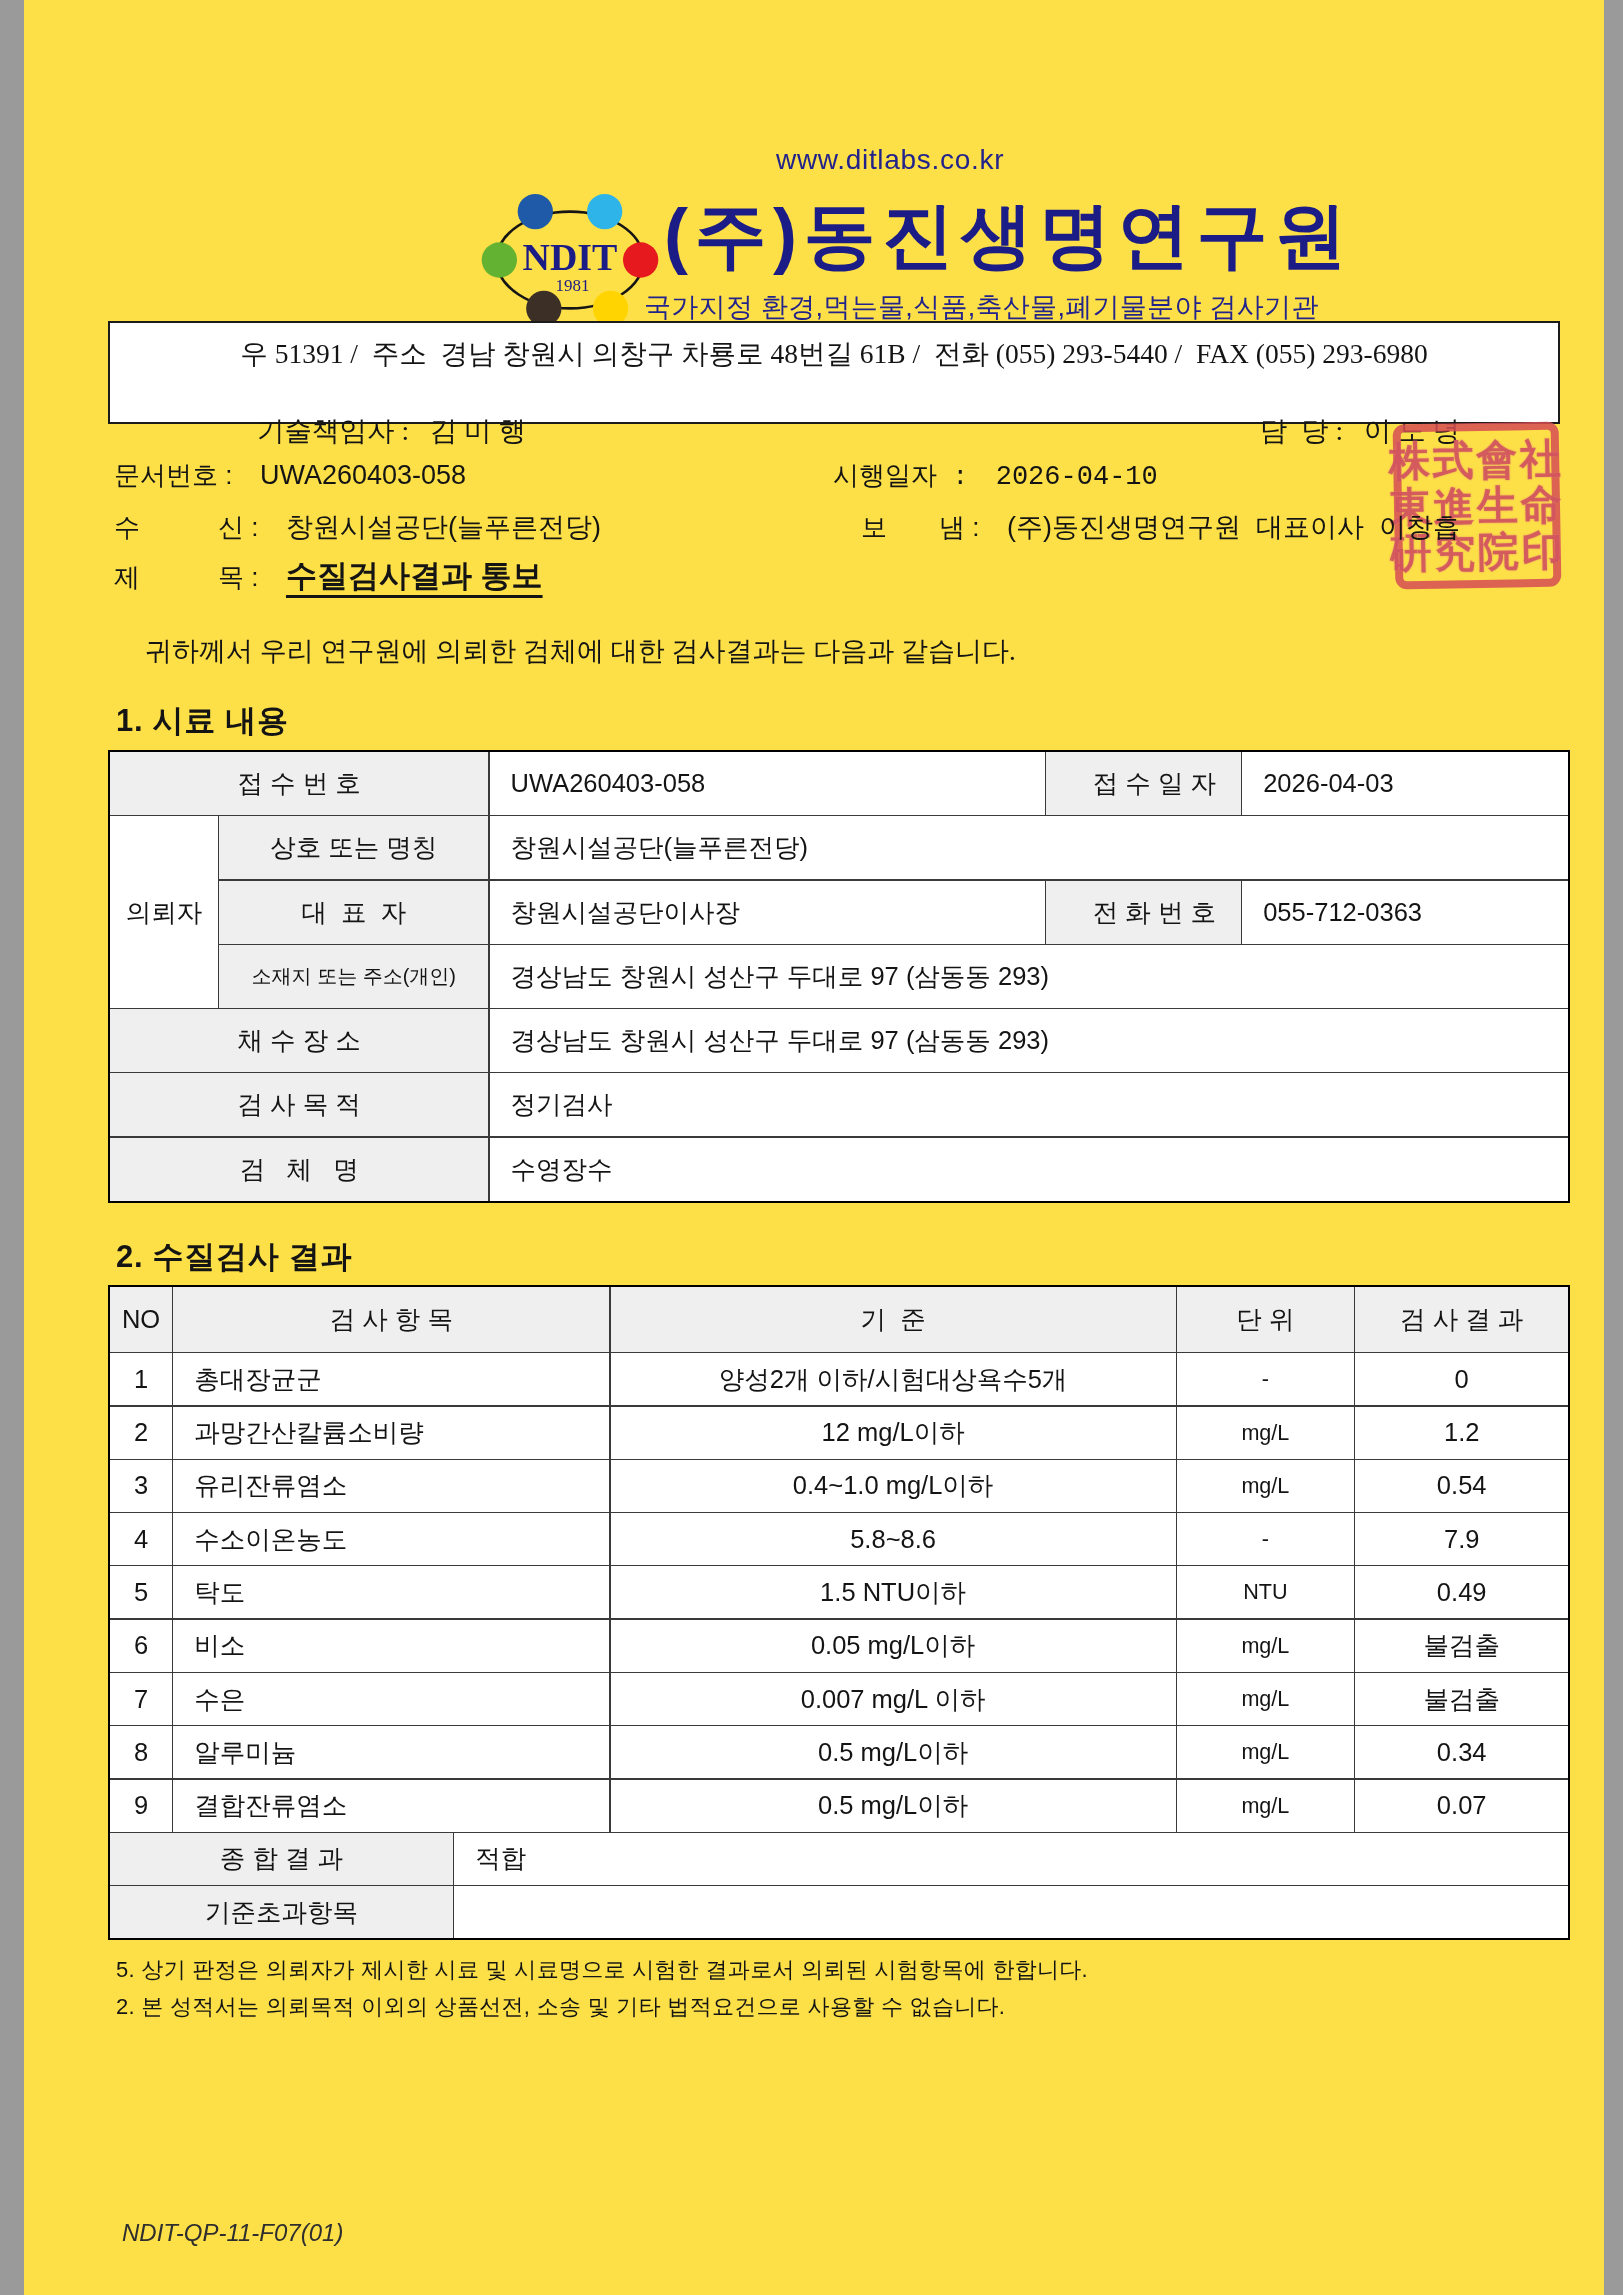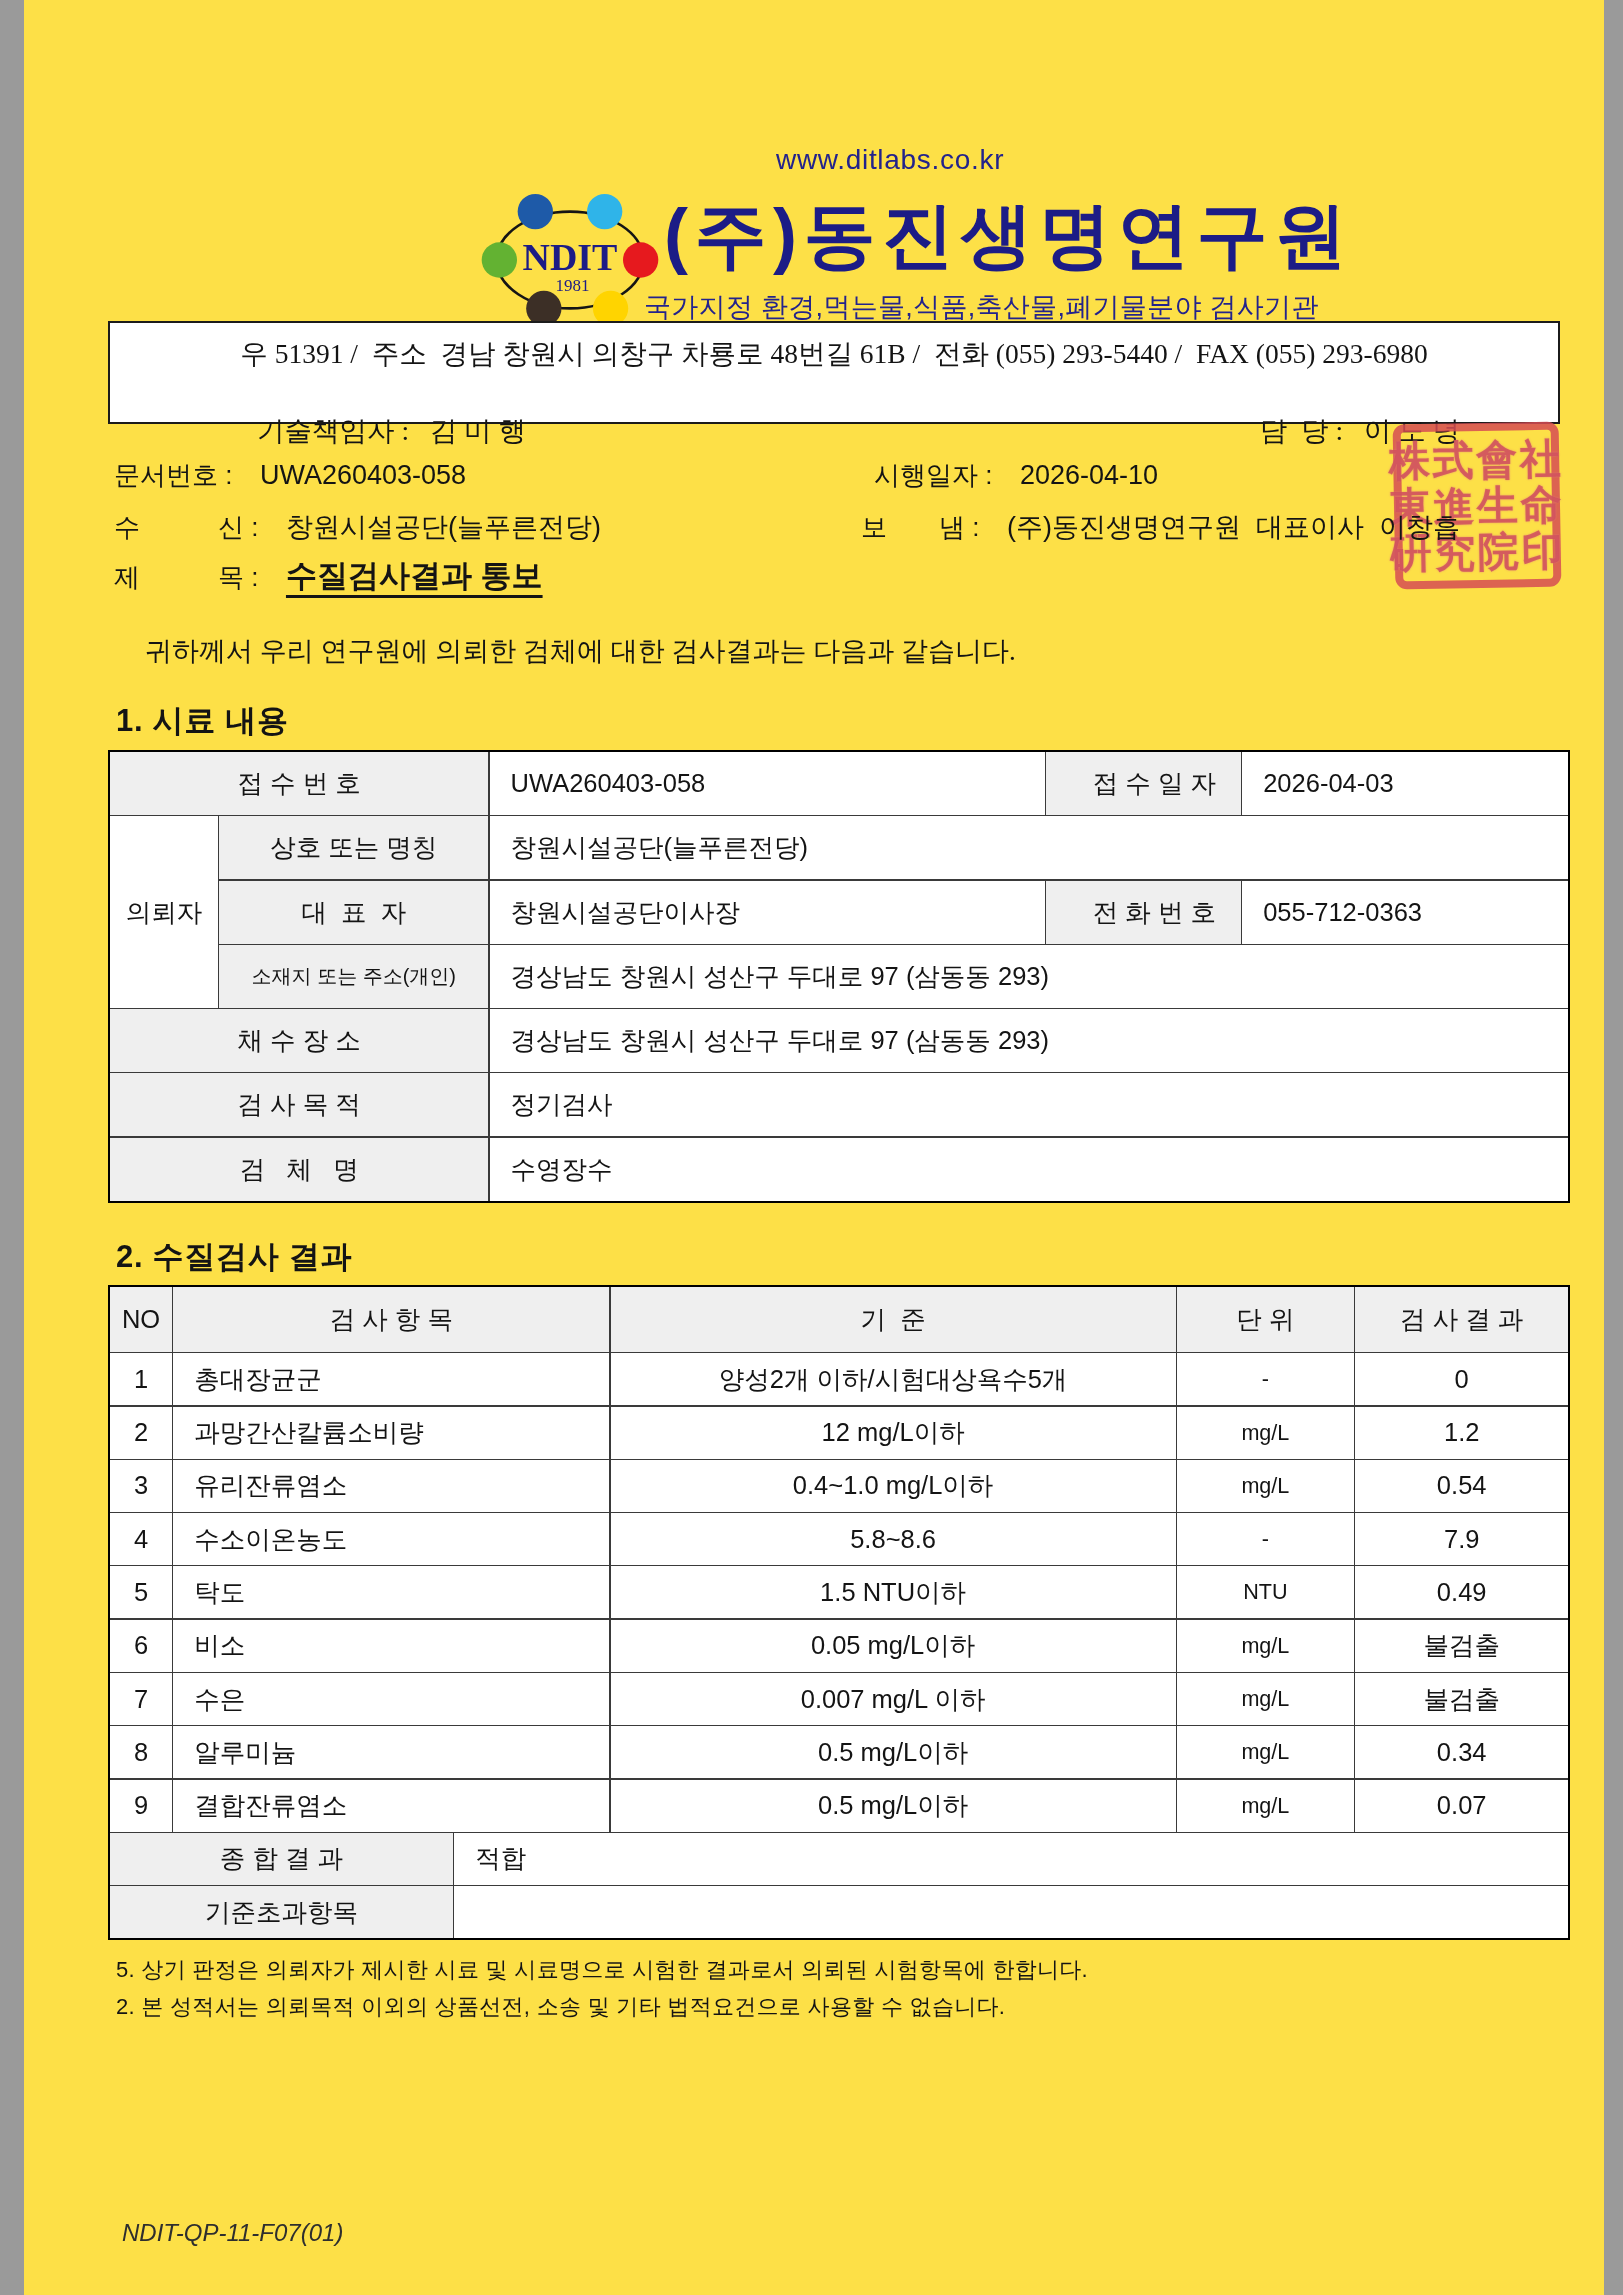--- a/index.html
+++ b/index.html
@@ -24,21 +24,21 @@
   .contact-line1{margin-top:13px; text-align:center; font-size:27.5px; white-space:pre;}
   .contact-line2{display:flex; justify-content:space-between; margin-top:9.2px;
     padding-left:92px; padding-right:98px; font-size:27.5px; white-space:pre;}
 
   
   .docinfo{position:absolute; left:0; top:0; width:100%; z-index:2;}
   .di{position:absolute; white-space:pre; display:flex; align-items:baseline;}
   .di .lab{font-size:26px; display:inline-block;}
   .di .val{font-size:27px; margin-left:27.5px;}
   .di-doc{left:90px; top:458px;}
-  .di-date{left:850px; top:458px;}
+  .di-date{left:809px; top:458px;font-family:Liberation Mono, monospace;}
   .di-to{left:90px; top:509px;}
   .di-from{left:837px; top:509px;}
   .di-subj{left:90px; top:555px;}
   .subject-val{font-size:31px; font-weight:bold; margin-left:27.5px;
     text-decoration:underline; text-decoration-thickness:2.6px; text-underline-offset:9.2px;}
 
   
   .seal{position:absolute; left:1370px; top:423px; width:150px; height:149px; z-index:1;
     border:8.5px solid rgba(214,76,84,.85); border-radius:11.8px; transform:rotate(-1deg);
     display:flex; flex-direction:column; justify-content:center; align-items:center;

